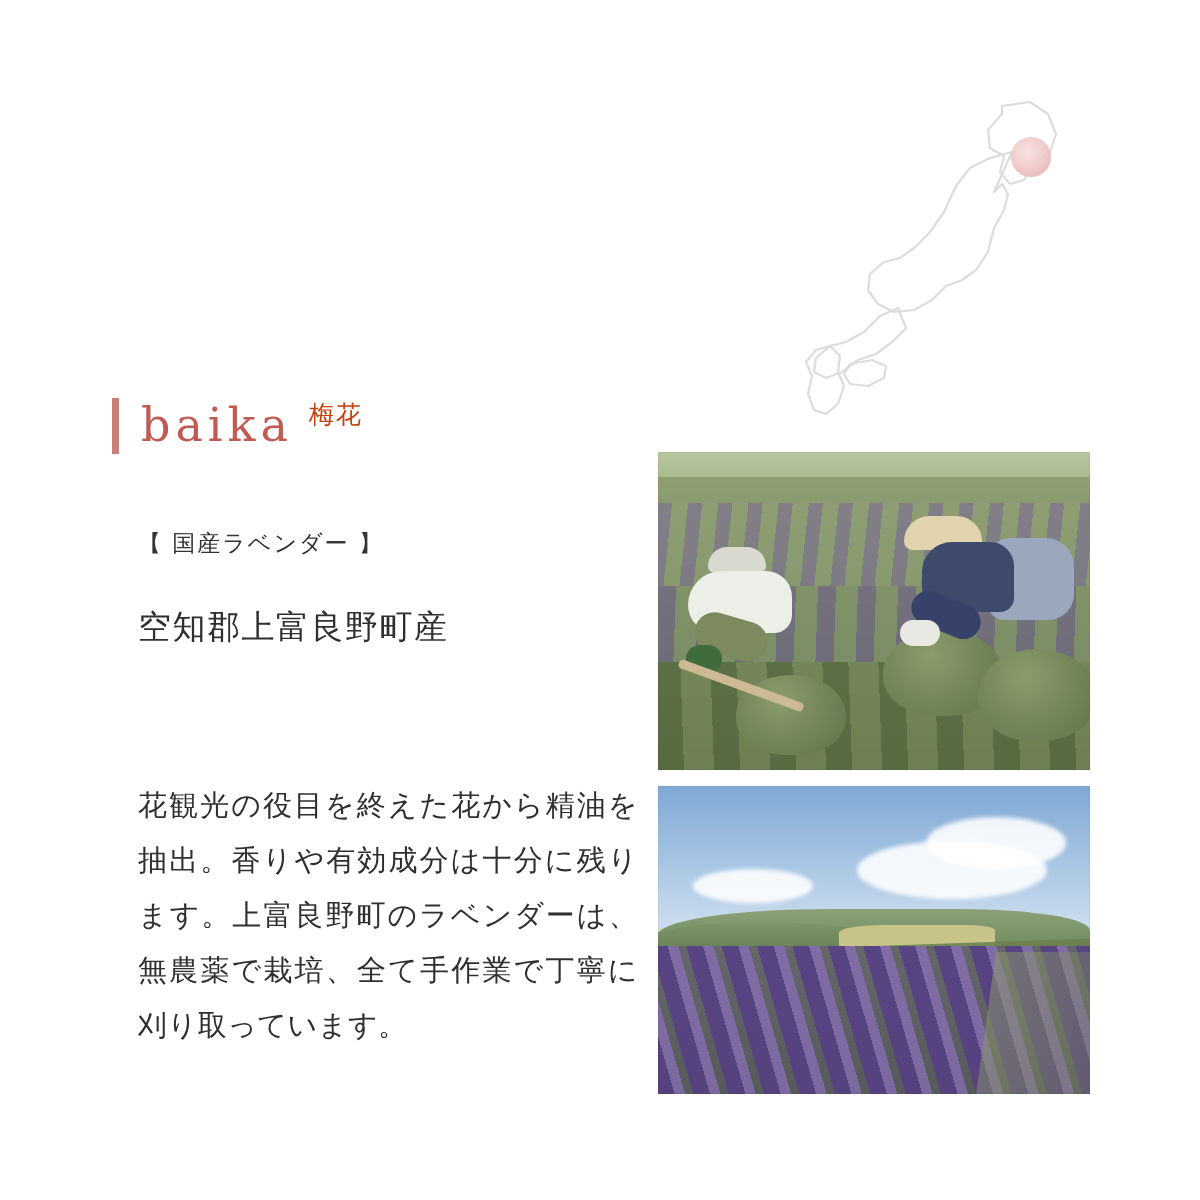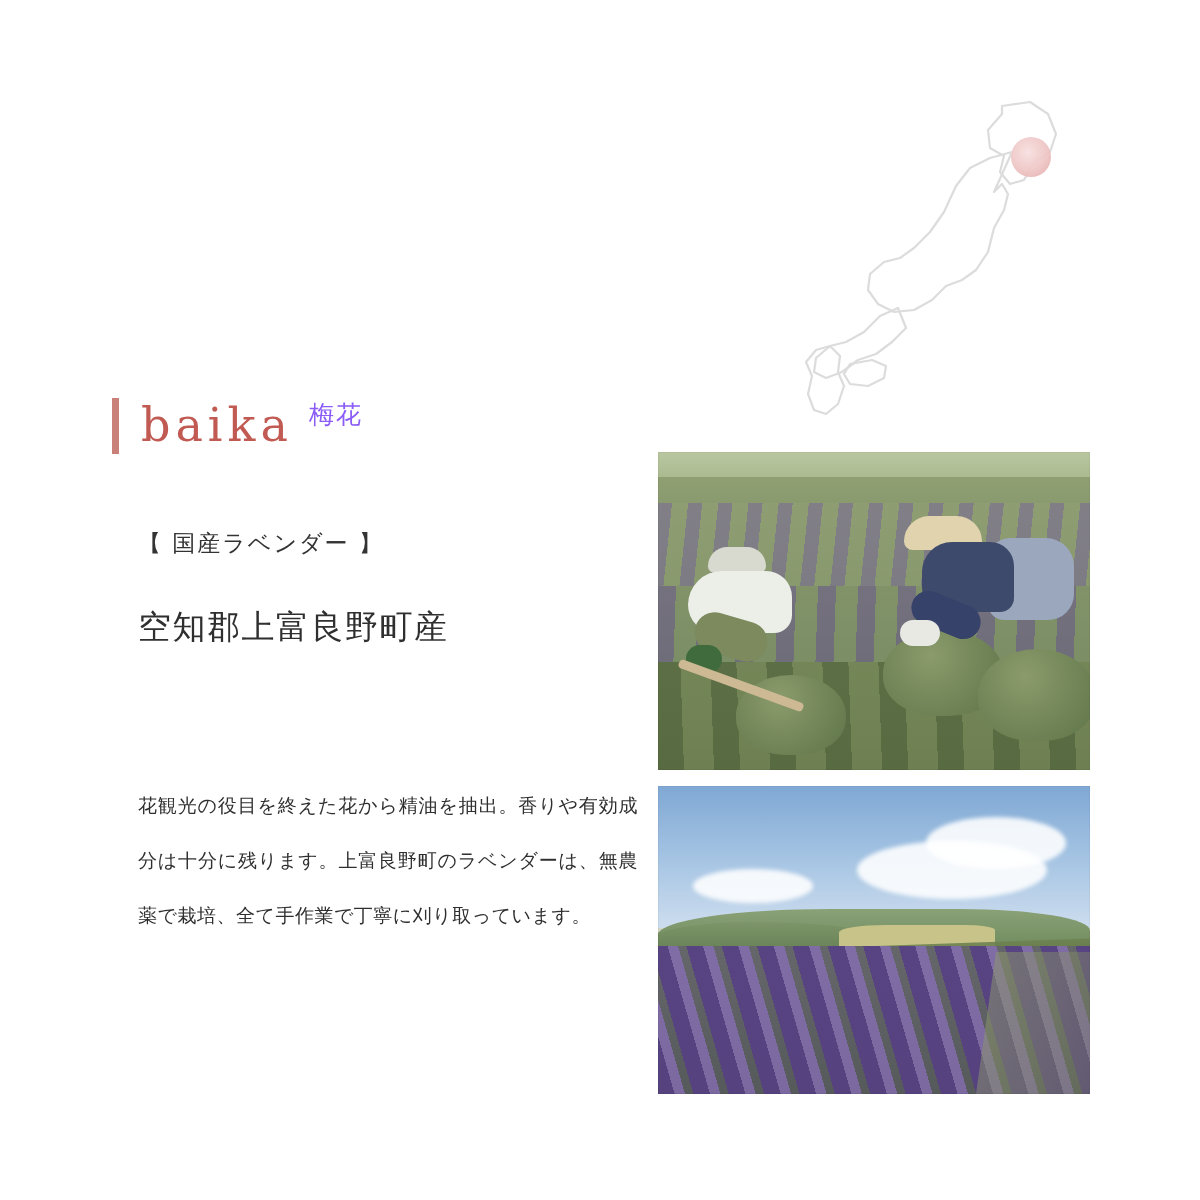--- a/index.html
+++ b/index.html
@@ -70,21 +70,21 @@
   .baika-latin {
     font-family: "DejaVu Serif", "Liberation Serif", serif;
     font-size: 46px;
     letter-spacing: 5px;
     color: #c05a52;
     line-height: 54px;
   }
   .baika-kanji {
     font-family: "DejaVu Serif", "Liberation Serif", serif;
     font-size: 25px;
-    color: #8b5cf6;
+    color: #c2410c;
     margin-left: 16px;
     margin-bottom: 5px;
     letter-spacing: 2px;
   }
 
   
   .category {
     position: absolute;
     left: 138px;
     top: 528px;
@@ -115,21 +115,21 @@
     opacity: 0.95;
   }
 
   
   .body-copy {
     position: absolute;
     left: 138px;
     top: 778px;
     width: 500px;
     font-family: Liberation Serif, serif;
-    font-size: 19px;
+    font-size: 29px;
     line-height: 55px;
     color: #2f2f2f;
     letter-spacing: 0.5px;
     text-align: justify;
   }
 
   
   .map-wrap {
     position: absolute;
     left: 780px;

